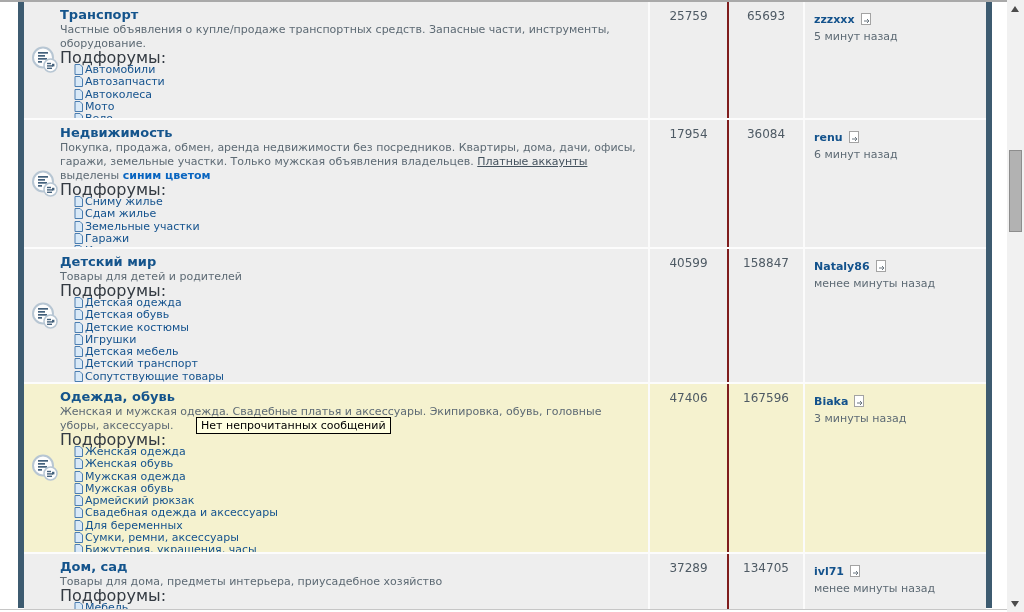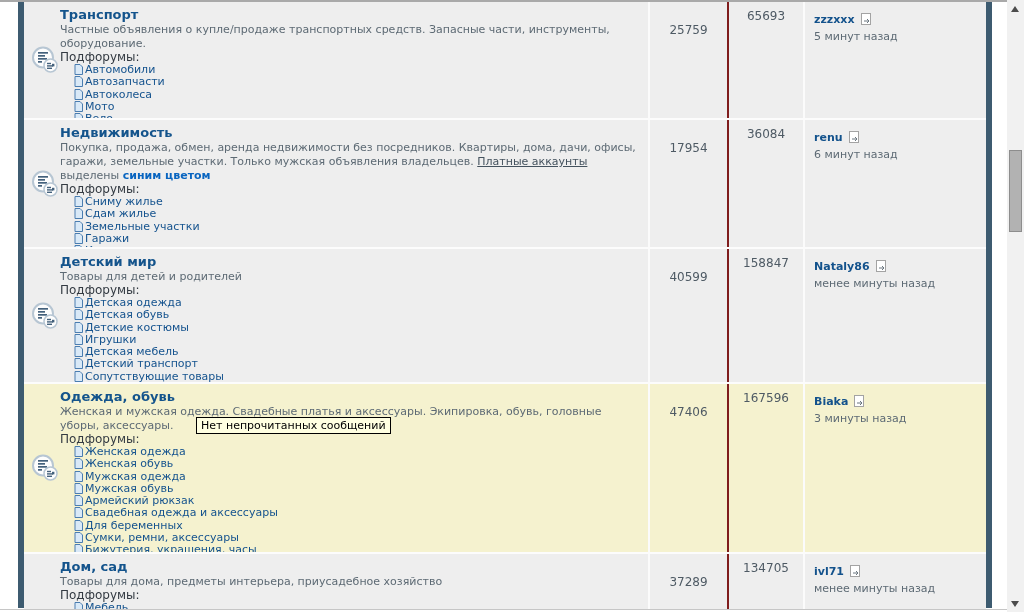--- a/index.html
+++ b/index.html
@@ -13,30 +13,30 @@
   .bottom-line{position:absolute;left:0;top:609px;width:1007px;height:1px;background:#c6c6c6;}
 
   .content{position:absolute;left:24px;top:2px;width:962px;height:607px;overflow:hidden;}
 
   .row{display:flex;box-sizing:border-box;position:relative;}
   .row.sep{border-top:2px solid #fcfcfc;}
   .row-gray{background:#eeeeee;}
   .row-yellow{background:#f5f2cf;}
 
   .cell-main{width:624px;box-sizing:border-box;padding:2px 10px 0 36px;position:relative;}
-  .cell-topics{width:79px;box-sizing:border-box;border-left:2px solid #fbfbfb;text-align:center;padding-top:21px;}
+  .cell-topics{width:79px;box-sizing:border-box;border-left:2px solid #fbfbfb;text-align:center;padding-top:7px;}
   .cell-posts{width:76px;box-sizing:border-box;border-left:2px solid #7f1d1d;text-align:center;padding-top:7px;}
   .cell-last{flex:1;box-sizing:border-box;border-left:2px solid #fbfbfb;padding:6px 4px 0 9px;}
 
   .forum-icon{position:absolute;left:7px;top:50%;transform:translateY(-50%);width:28px;height:28px;}
   .forum-title{color:#14548c;font-size:13px;font-weight:bold;line-height:17px;text-decoration:none;display:inline-block;}
   .forum-desc{color:#5d6a74;font-size:11px;line-height:14px;}
   .desc-link{color:#44525e;text-decoration:underline;cursor:pointer;}
   .desc-blue{color:#0965c0;font-weight:bold;}
-  .subforums-label{color:#333a42;font-size:12px;line-height:13px;}
+  .subforums-label{color:#333a42;font-size:16px;line-height:13px;}
   ul.subforums{margin:0;padding:0 0 0 14px;list-style:none;}
   ul.subforums li{font-size:11px;line-height:12.3px;white-space:nowrap;}
   ul.subforums svg{vertical-align:-2px;margin-right:2px;}
   .subforum-link{color:#15538e;text-decoration:none;}
 
   .num{color:#4e5a64;font-size:12px;}
   .lp-user{color:#13528c;font-size:11px;font-weight:bold;text-decoration:none;}
   .lp-icon{vertical-align:-2px;margin-left:5px;cursor:pointer;}
   .lp-time{color:#5d6a74;font-size:11px;margin-top:3px;}
 

